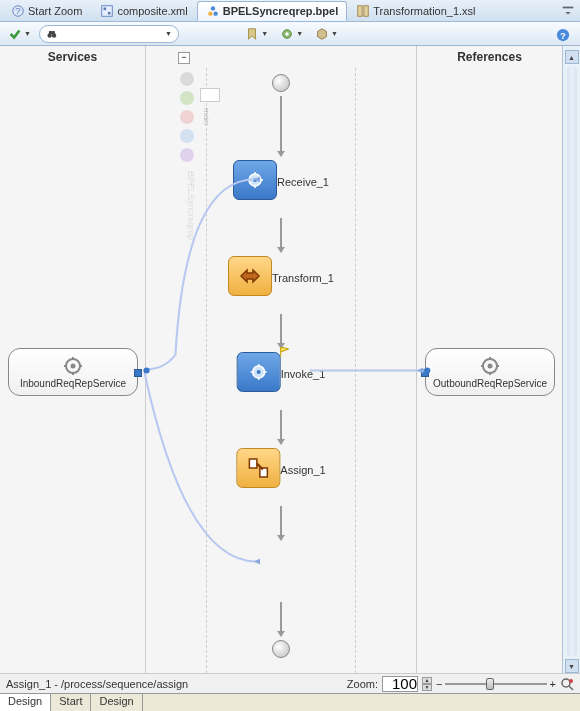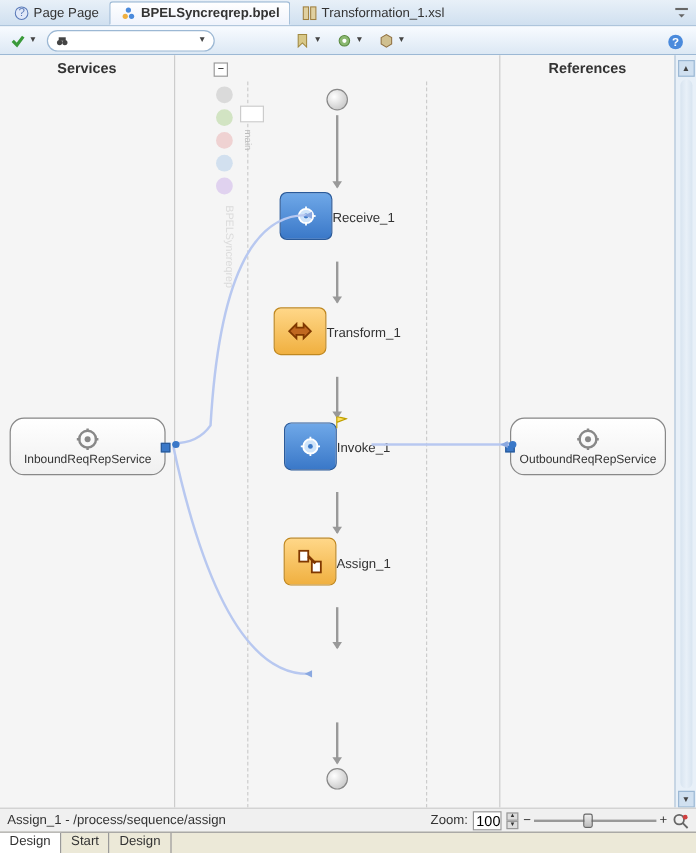--- a/index.html
+++ b/index.html
@@ -58,21 +58,21 @@
 
 .v-arrow { position: absolute; left: 50%; width: 2px; background: #999; transform: translateX(-50%); }
 .v-arrow::after { content: ''; position: absolute; bottom: -1px; left: -3px; border-left: 4px solid transparent; border-right: 4px solid transparent; border-top: 6px solid #999; }
 
 
 .svg-overlay { position: absolute; top: 0; left: 0; width: 100%; height: 100%; pointer-events: none; }
 
 
 .statusbar { position: absolute; bottom: 18px; left: 0; right: 0; height: 20px; background: #f0f0f0; border-top: 1px solid #ccc; display: flex; align-items: center; padding: 0 6px; font-size: 11px; color: #333; }
 .zoom-group { margin-left: auto; display: flex; align-items: center; gap: 4px; }
-.zoom-input { width: 24px; height: 16px; border: 1px solid #999; text-align: right; font-size: 12px; background: #fff; }
+.zoom-input { width: 36px; height: 16px; border: 1px solid #999; text-align: right; font-size: 15px; background: #fff; }
 .spinner { display: flex; flex-direction: column; }
 .spin-btn { width: 10px; height: 7px; background: #ddd; border: 1px solid #999; font-size: 5px; line-height: 5px; text-align: center; cursor: pointer; }
 .slider-wrap { width: 120px; display: flex; align-items: center; gap: 3px; }
 .slider-track { flex: 1; height: 2px; background: #999; position: relative; }
 .slider-thumb { position: absolute; top: -5px; left: 40%; width: 8px; height: 12px; background: linear-gradient(#eee,#bbb); border: 1px solid #666; border-radius: 2px; }
 .zoom-icon { width: 14px; height: 14px; }
 
 
 .bottomtabs { position: absolute; bottom: 0; left: 0; right: 0; height: 18px; background: #ece9d8; border-top: 1px solid #999; display: flex; }
 .btab { padding: 1px 8px; border-right: 1px solid #999; cursor: pointer; color: #333; }
@@ -83,21 +83,29 @@
 </style>
 </head>
 <body>
 
 <div class="tabbar">
   <div class="tab">
     <svg class="ic" viewBox="0 0 16 16">
         <circle cx="8" cy="8" r="6" fill="#e0e8f8" stroke="#5a7ab8"></circle>
         <text x="8" y="11" text-anchor="middle" font-size="9" fill="#5a7ab8">?</text>
       </svg>
-    <span>Page Page</span>
+    <span>Start Zoom</span>
+  </div>
+  <div class="tab">
+    <svg class="ic" viewBox="0 0 16 16">
+        <rect x="2" y="2" width="12" height="12" fill="#e8f0ff" stroke="#5a7ab8"></rect>
+        <rect x="4" y="4" width="3" height="3" fill="#5a7ab8"></rect>
+        <rect x="9" y="9" width="3" height="3" fill="#5a7ab8"></rect>
+      </svg>
+    <span>composite.xml</span>
   </div>
   <div class="tab active">
     <svg class="ic" viewBox="0 0 16 16">
         <circle cx="8" cy="5" r="2.5" fill="#4a8adc"></circle>
         <circle cx="5" cy="11" r="2.5" fill="#f0b040"></circle>
         <circle cx="11" cy="11" r="2.5" fill="#4a8adc"></circle>
       </svg>
     <span>BPELSyncreqrep.bpel</span>
   </div>
   <div class="tab">

